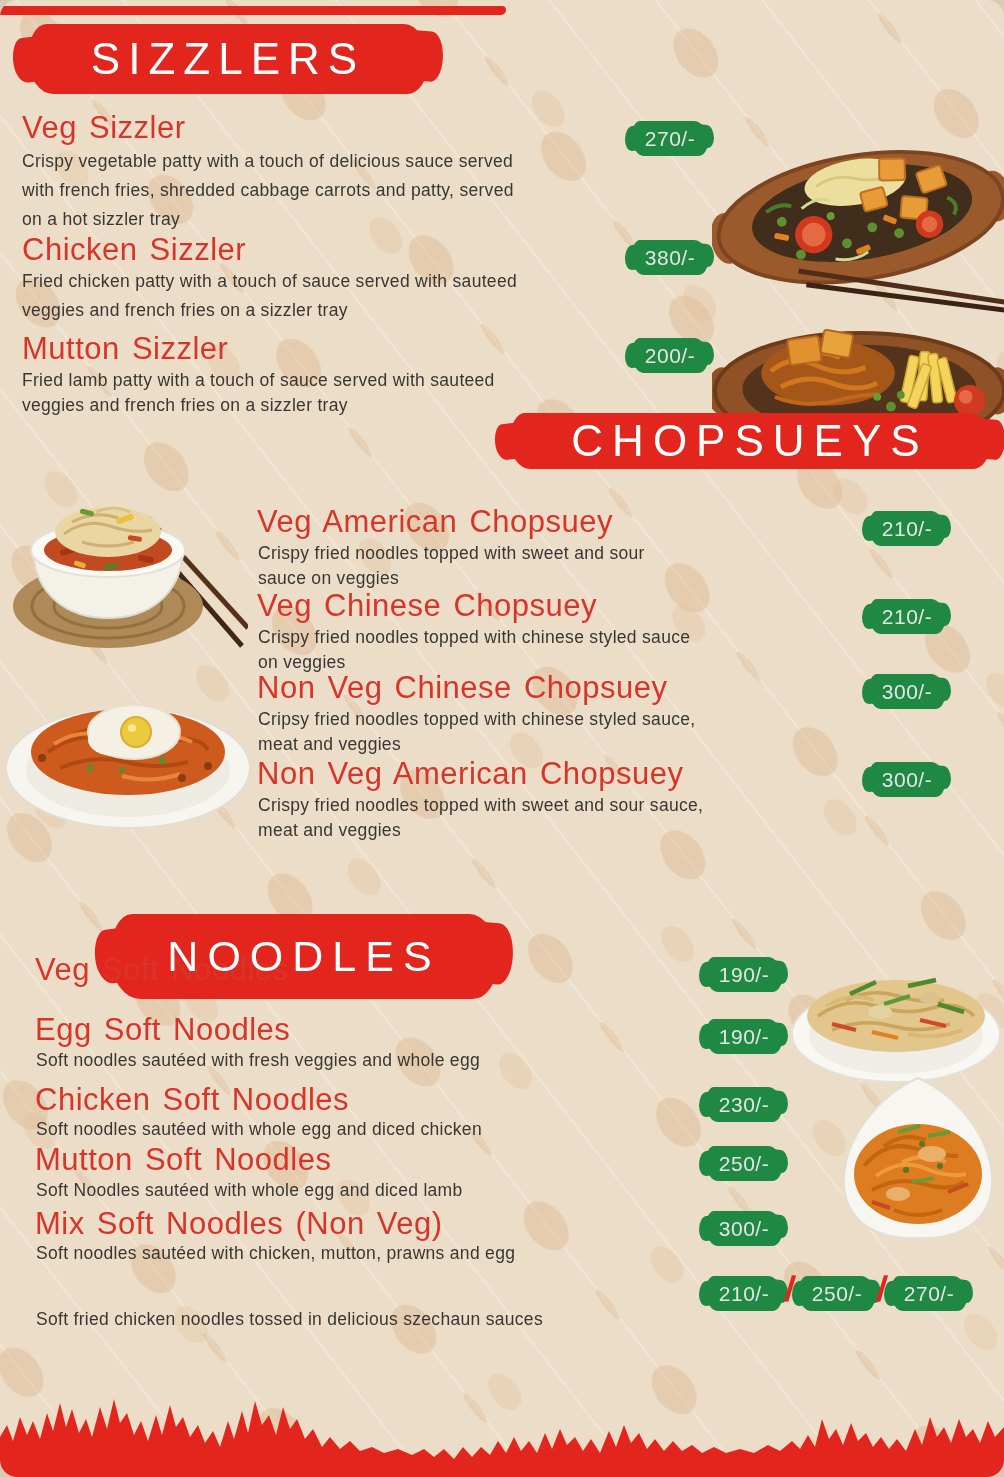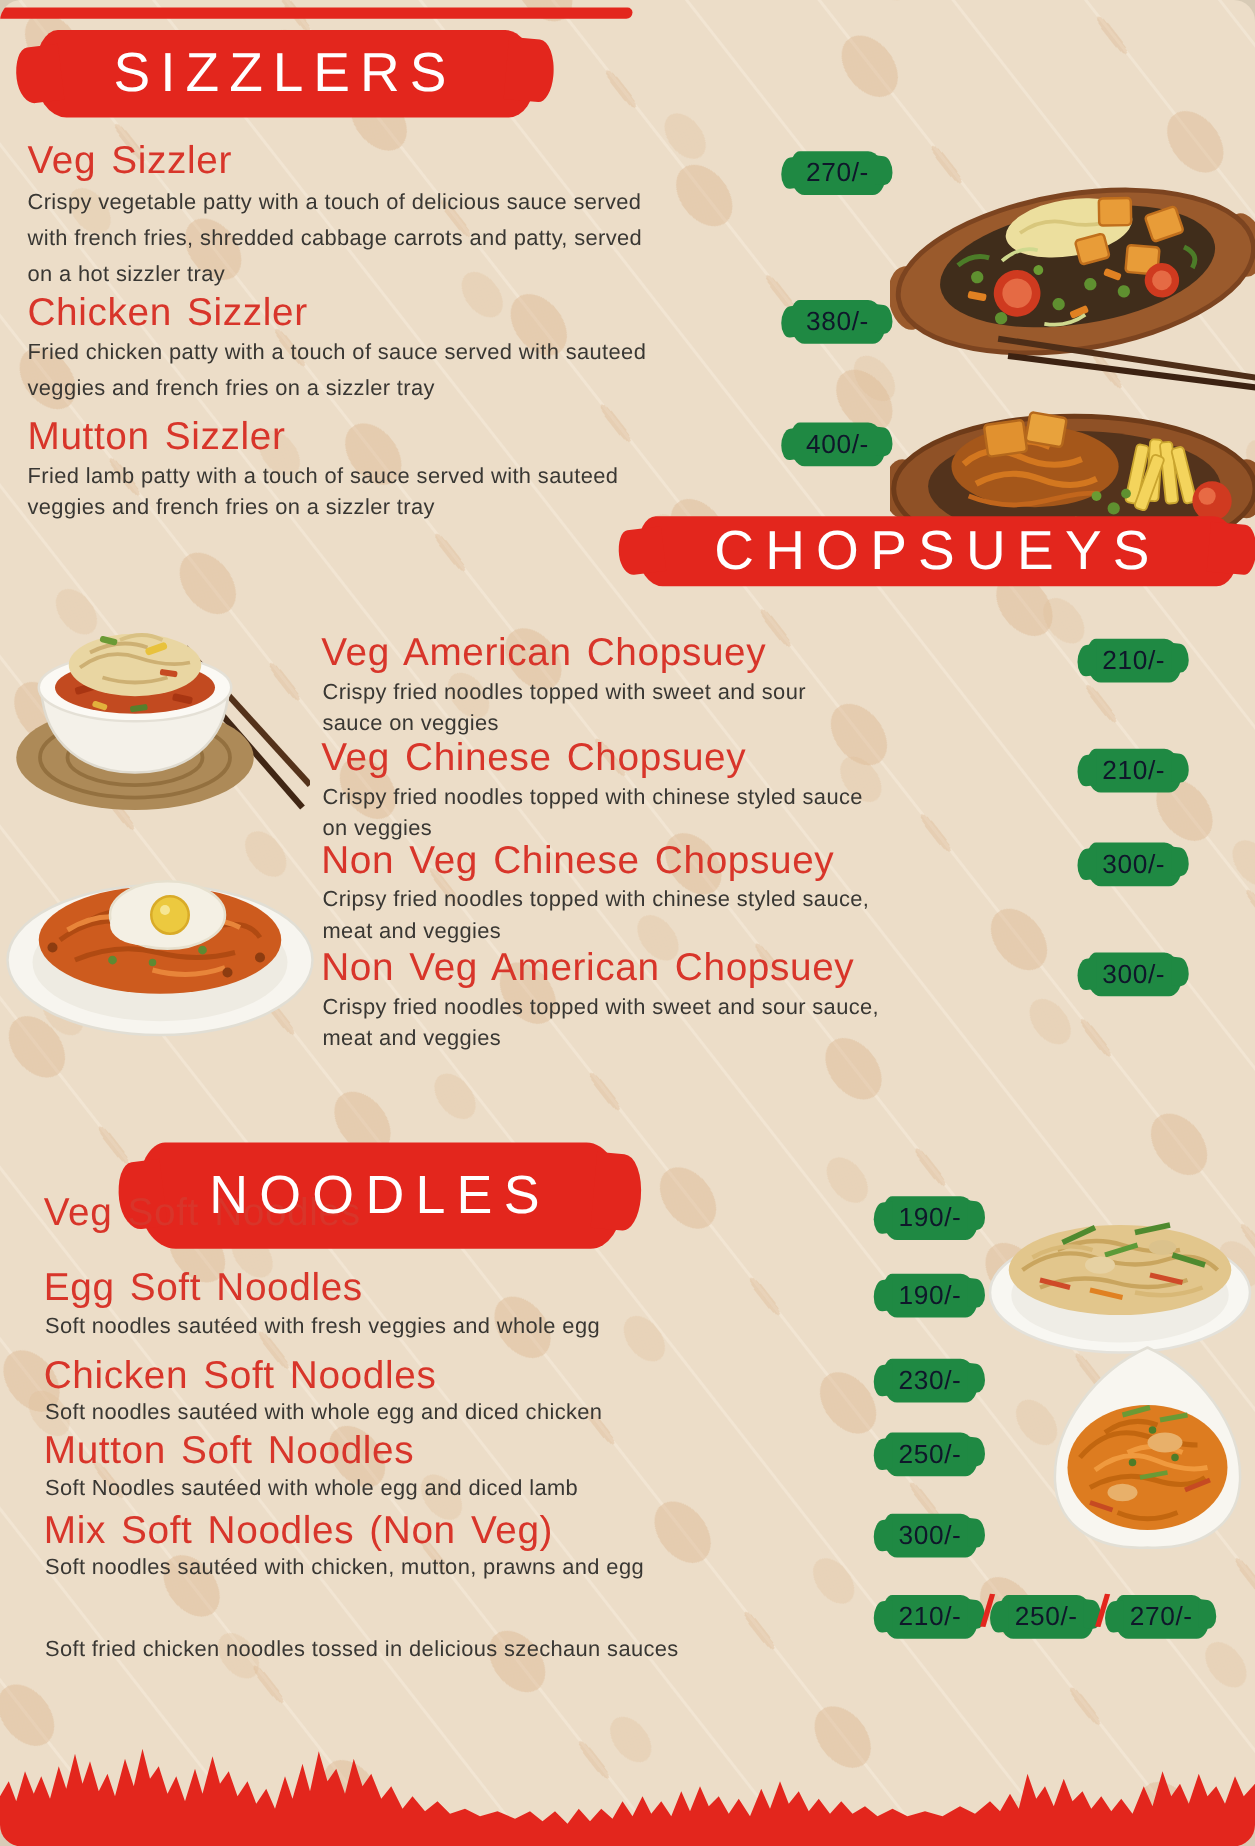--- a/index.html
+++ b/index.html
@@ -38,21 +38,21 @@
   .ch1{left:257px;top:588px;} .chd1{left:258px;top:625px;}
   .ch2{left:257px;top:670px;} .chd2{left:258px;top:707px;}
   .ch3{left:257px;top:756px;} .chd3{left:258px;top:793px;}
   .nd0{left:35px;top:952px;}  .ndd0{left:36px;top:989px;}
   .nd1{left:35px;top:1012px;} .ndd1{left:36px;top:1049px;}
   .nd2{left:35px;top:1082px;} .ndd2{left:36px;top:1118px;}
   .nd3{left:35px;top:1142px;} .ndd3{left:36px;top:1179px;}
   .nd4{left:35px;top:1206px;} .ndd4{left:36px;top:1242px;}
   .nd5{left:35px;top:1271px;} .ndd5{left:36px;top:1308px;}
   
-  .badge{position:absolute;width:76px;height:35px;background:#1f8943;color:#0f172a;
+  .badge{position:absolute;width:76px;height:35px;background:#1f8943;color:#e5e5e5;
     display:flex;align-items:center;justify-content:center;font-size:21px;letter-spacing:.5px;
     border-radius:8px 14px 10px 12px / 16px 22px 14px 20px;}
   .badge::before{content:"";position:absolute;left:-7px;top:14%;width:15px;height:72%;
     background:#1f8943;border-radius:8px 0 0 8px / 14px 0 0 14px;transform:skewY(-7deg);}
   .badge::after{content:"";position:absolute;right:-6px;top:10%;width:14px;height:66%;
     background:#1f8943;border-radius:0 8px 8px 0 / 0 14px 12px 0;transform:skewY(6deg);}
   .badge span{position:relative;z-index:1;}
   .b-270{left:632px;top:121px;} .b-380{left:632px;top:240px;} .b-400{left:632px;top:338px;}
   .b-210a{left:869px;top:511px;} .b-210b{left:869px;top:599px;}
   .b-300a{left:869px;top:674px;} .b-300b{left:869px;top:762px;}
@@ -241,21 +241,21 @@
   <div class="badge b-380">
       <span>380/-</span>
     </div>
 
   <div class="iname sz2">Mutton Sizzler</div>
   <div class="idesc d25 szd2">
     <span>Fried lamb patty with a touch of sauce served with sauteed</span>
     <span>veggies and french fries on a sizzler tray</span>
   </div>
   <div class="badge b-400">
-      <span>400/-</span>
+      <span>200/-</span>
     </div>
 
   <div class="iname ch0">Veg American Chopsuey</div>
   <div class="idesc d25 chd0">
     <span>Crispy fried noodles topped with sweet and sour</span>
     <span>sauce on veggies</span>
   </div>
   <div class="badge b-210a">
       <span>210/-</span>
     </div>

